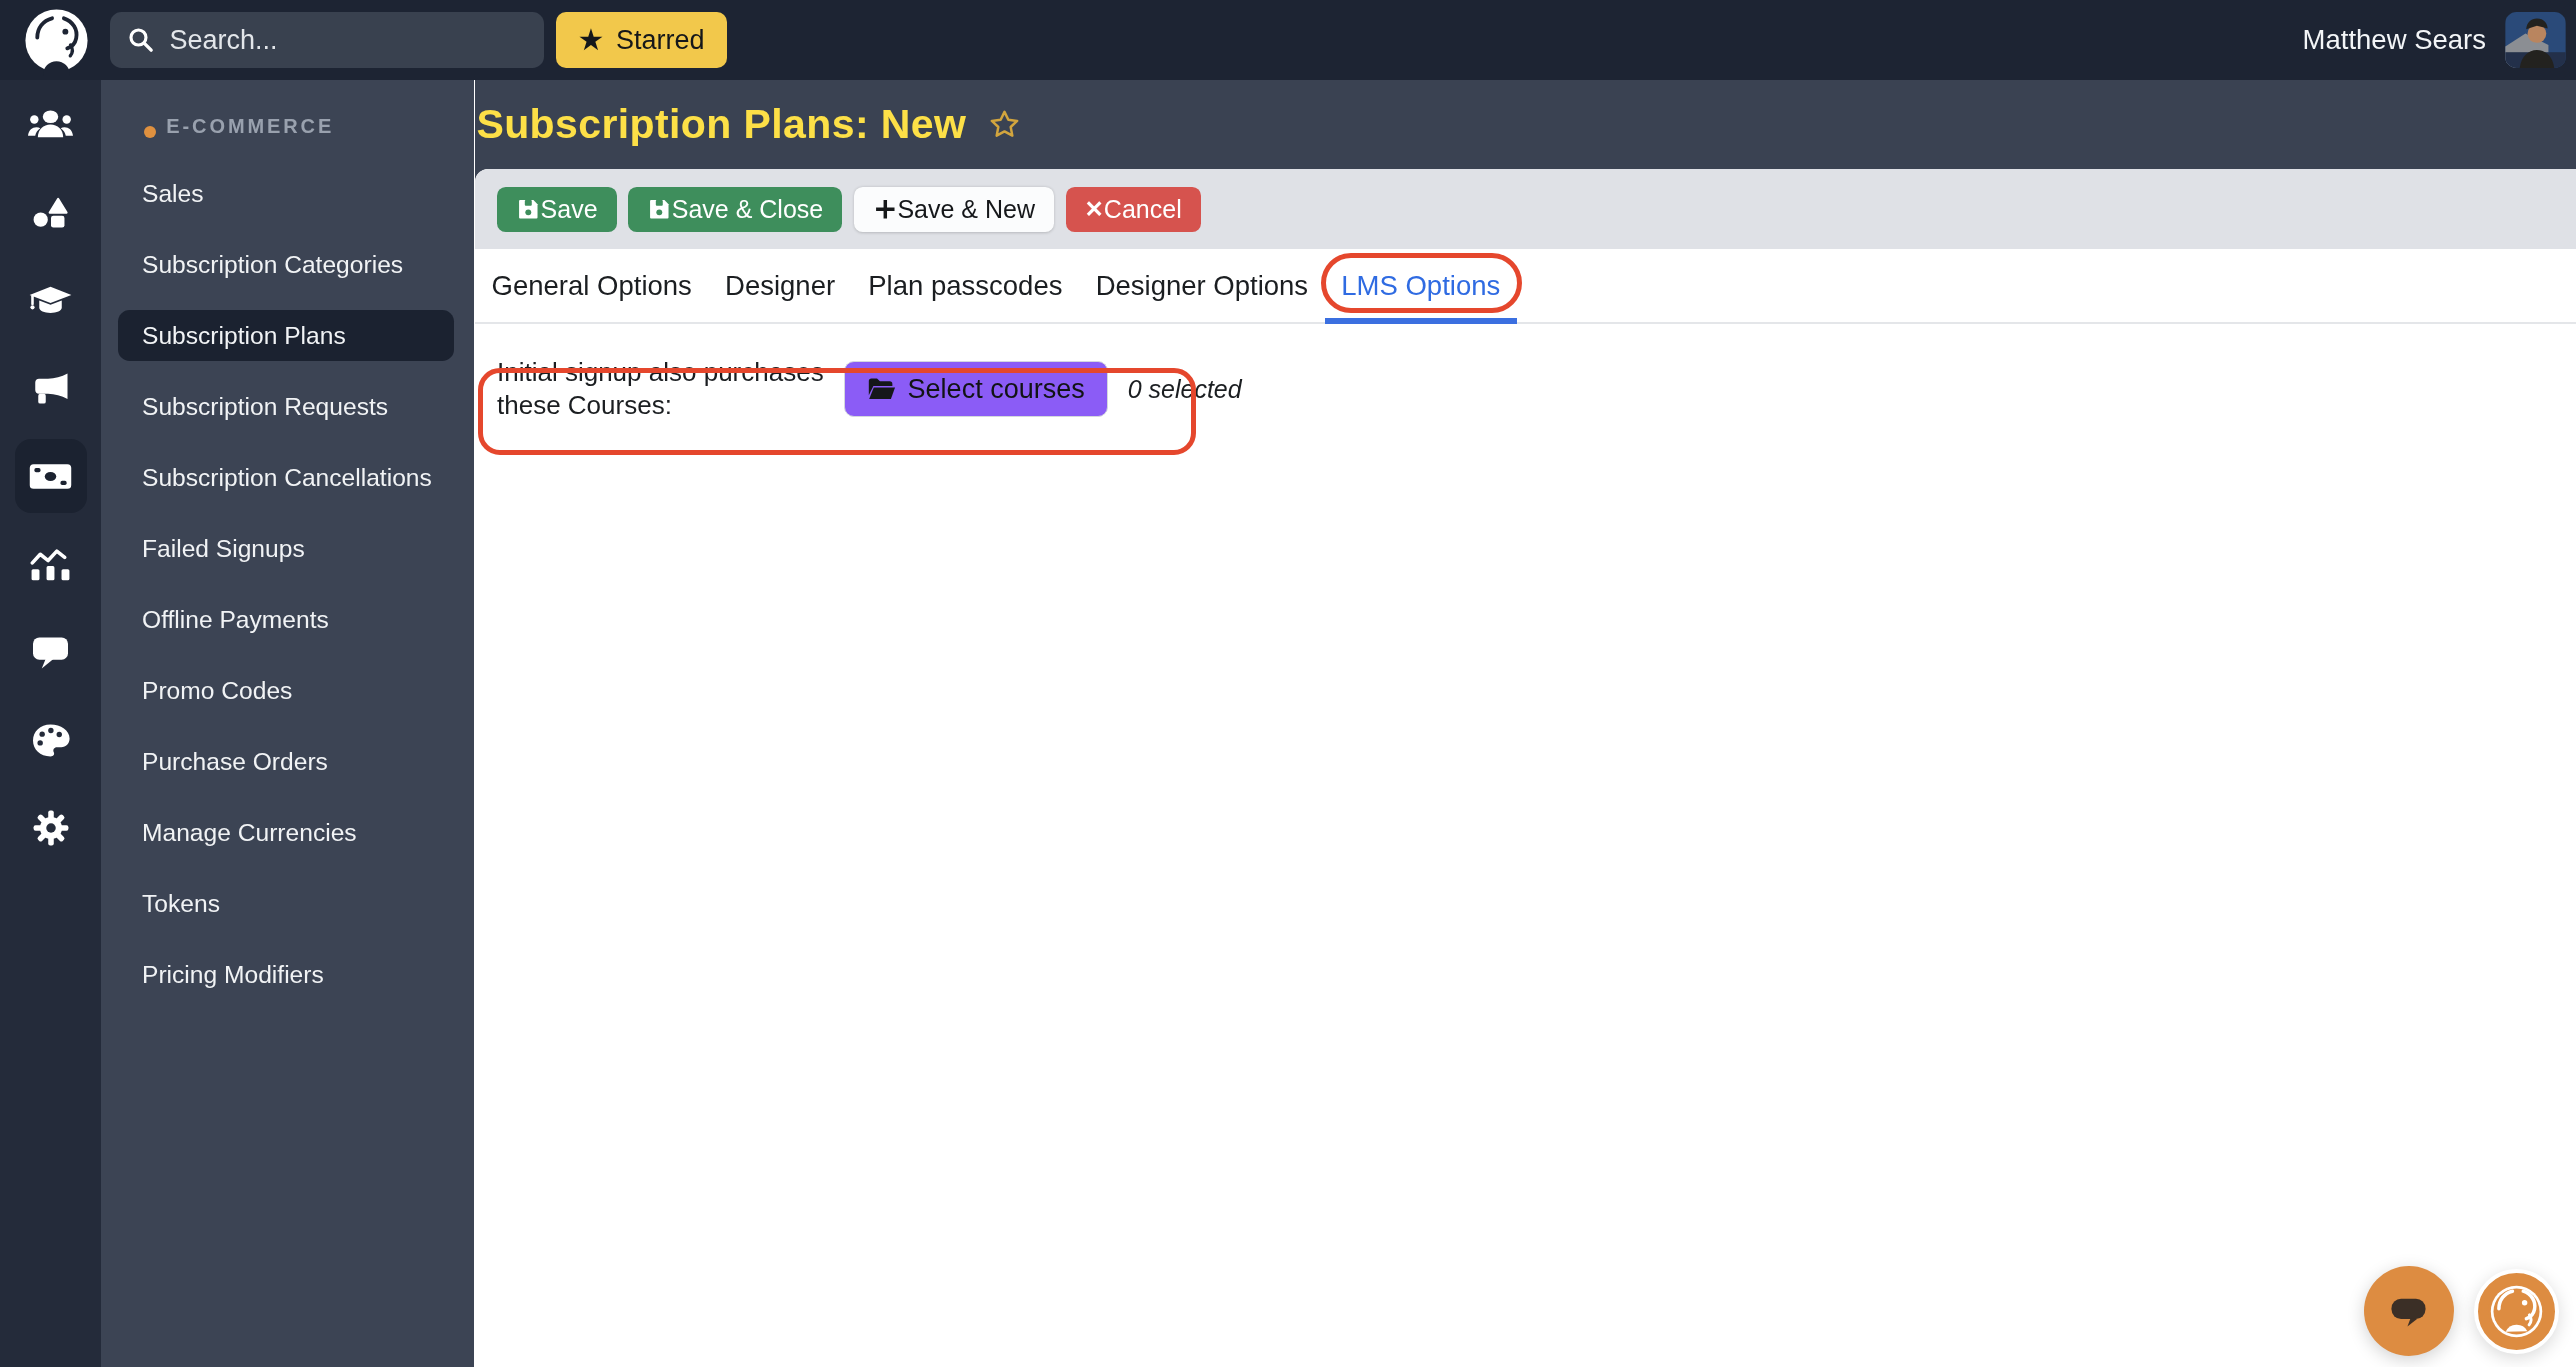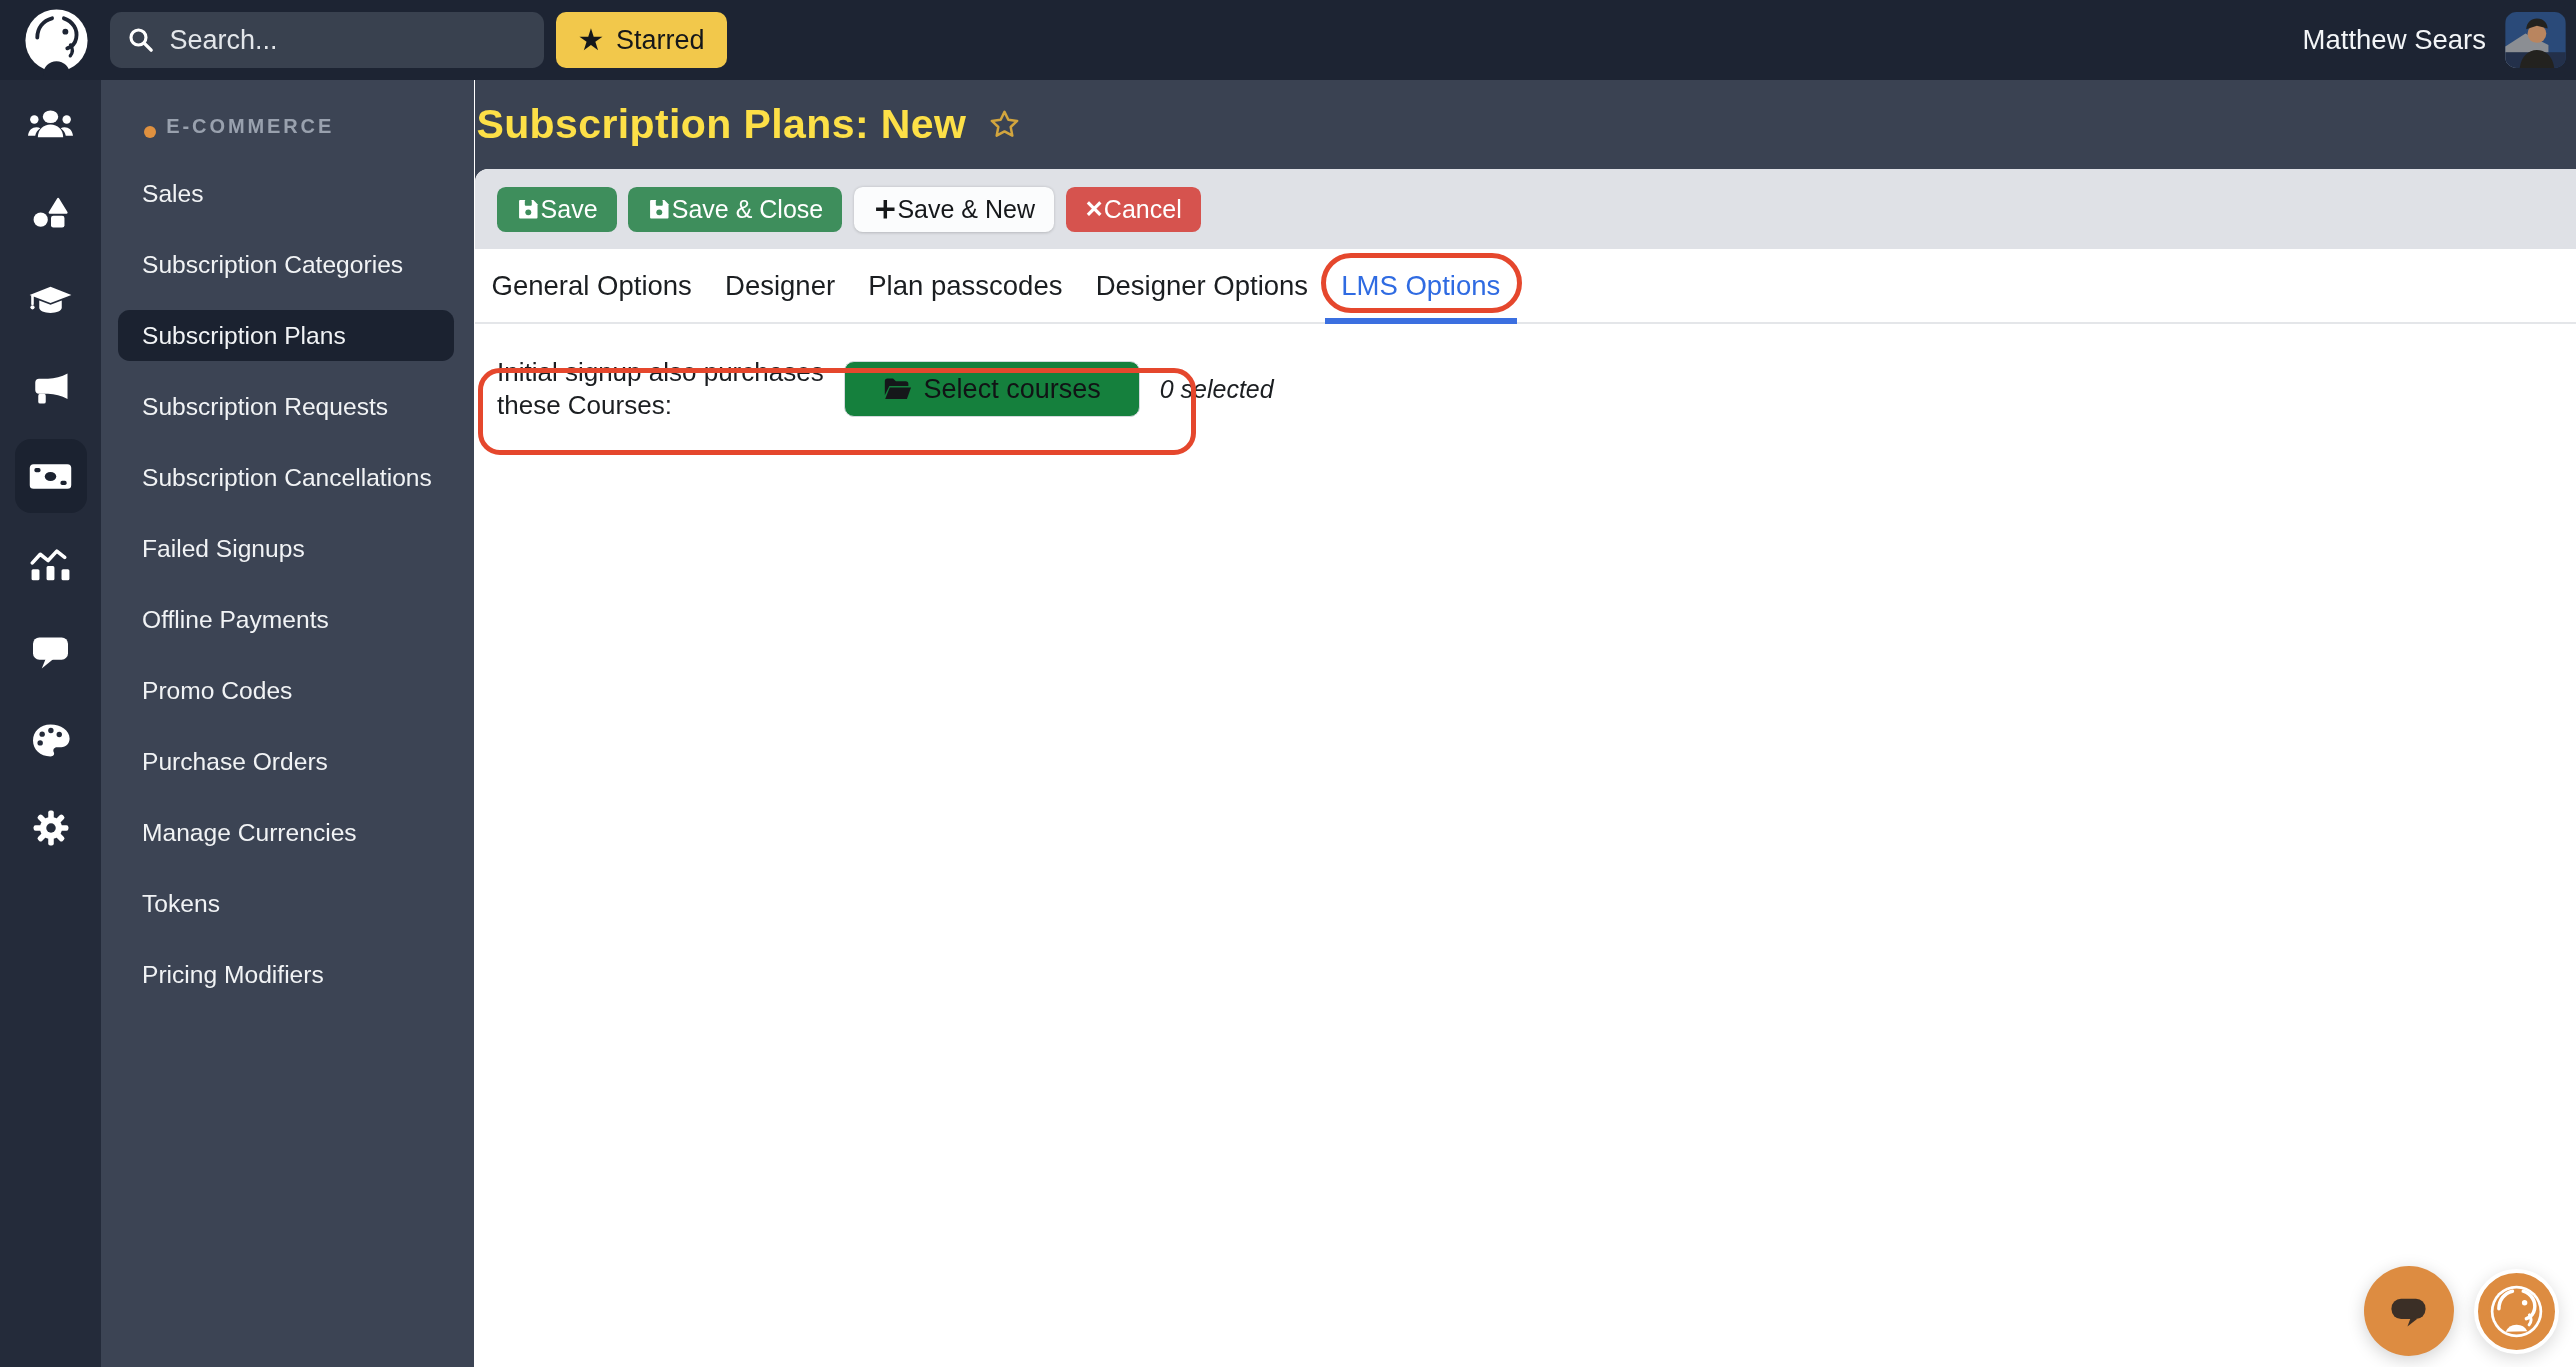--- a/index.html
+++ b/index.html
@@ -59,22 +59,22 @@
   .tabs{height:75px;display:flex;align-items:stretch;border-bottom:2.2px solid #e4e6e9;padding-left:0;}
   .tab{display:flex;align-items:center;padding:0 16.6px;font-size:27.5px;color:#1b1e21;cursor:pointer;position:relative;}
   .tab.active{color:#2f6be2;}
   .tab.active::after{content:"";position:absolute;left:0;right:0;bottom:-2.2px;height:5.8px;background:#3b6fe0;}
   .tab .ring{position:absolute;left:-3.6px;right:-5px;top:3.6px;bottom:9.4px;border:5.8px solid #e5472d;
              border-radius:30px;pointer-events:none;}
 
   .content{position:relative;padding:0;}
   .content-row{margin:32px 0 0 22px;display:flex;align-items:center;gap:20px;}
   .field-label{width:327px;font-size:26px;line-height:33px;color:#1b1e21;}
-  .btn-select{height:56px;display:inline-flex;align-items:center;gap:11.6px;padding:0 38px;
-              background:#15803d;border:1.4px solid #d4d8dd;border-radius:10px;
+  .btn-select{height:56px;display:inline-flex;align-items:center;gap:11.6px;padding:0 22px;
+              background:#8b5cf6;border:1.4px solid #d4d8dd;border-radius:10px;
               font-size:27px;color:#111315;font-family:inherit;cursor:pointer;}
   .sel-count{font-size:25px;font-style:italic;color:#1b1e21;}
   .annotation{position:absolute;border:5.8px solid #e5472d;border-radius:22px;pointer-events:none;}
   .ann-content{left:2.9px;top:11.6px;width:718px;height:87px;}
 
   
   .widgets{position:absolute;right:17.4px;bottom:11.6px;display:flex;align-items:center;gap:20px;z-index:40;}
   .chat-fab{width:90px;height:90px;border-radius:50%;background:#dd8c41;border:none;cursor:pointer;
             display:flex;align-items:center;justify-content:center;box-shadow:0 4.3px 17.4px rgba(0,0,0,.18);}
   .brand-fab{width:85px;height:85px;border-radius:50%;background:#dd8c41;border:4.3px solid #ffffff;cursor:pointer;

